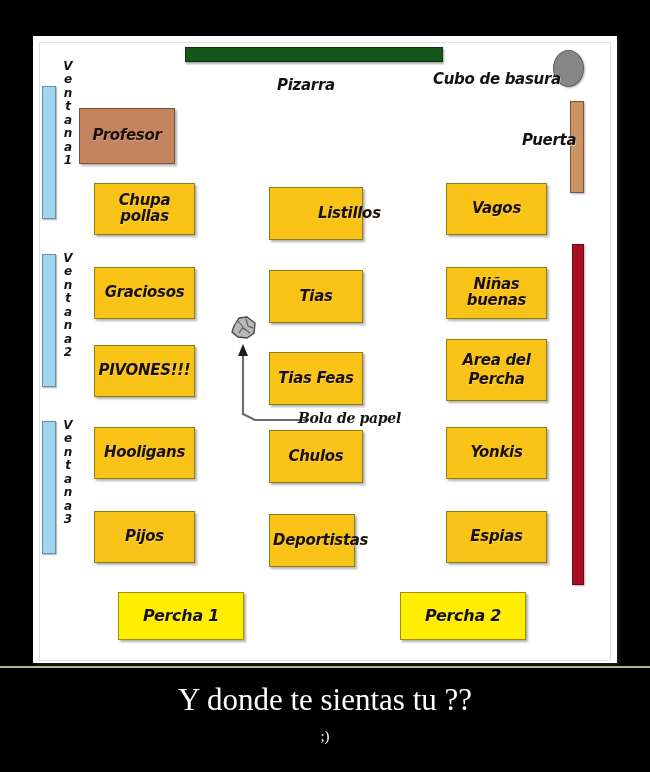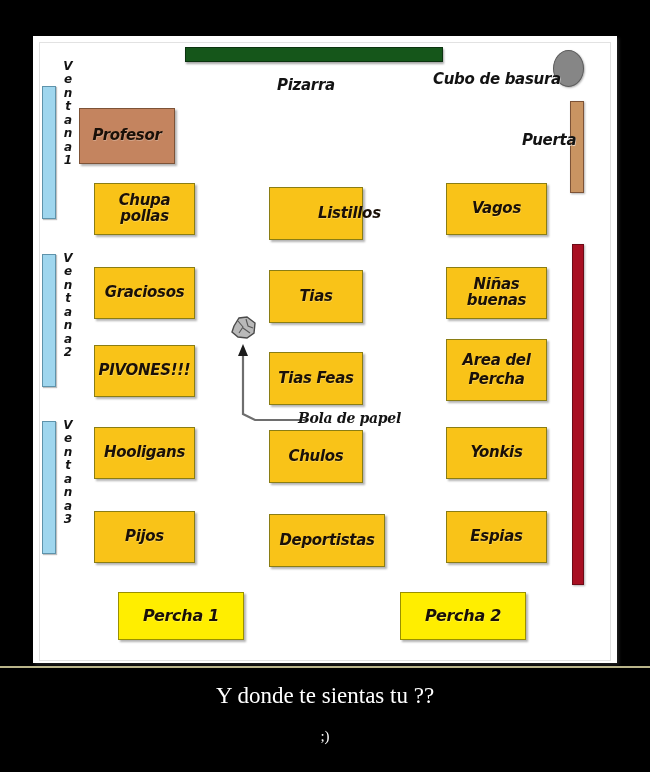--- a/index.html
+++ b/index.html
@@ -172,21 +172,21 @@
 
   
   #caption-main {
     position: absolute;
     left: 0;
     top: 684px;
     width: 650px;
     text-align: center;
     color: #ffffff;
     font-family: "Liberation Serif", "DejaVu Serif", serif;
-    font-size: 23px;
+    font-size: 31px;
     line-height: 1.05;
   }
   #caption-sub {
     position: absolute;
     left: 0;
     top: 728px;
     width: 650px;
     text-align: center;
     color: #ffffff;
     font-family: "Liberation Serif", "DejaVu Serif", serif;
@@ -273,21 +273,21 @@
     </div>
     <div class="node desk" style="left:236px; top:234px; width:94px; height:53px;">
       <span class="lbl">Tias</span>
     </div>
     <div class="node desk" style="left:236px; top:316px; width:94px; height:53px;">
       <span class="lbl">Tias Feas</span>
     </div>
     <div class="node desk" style="left:236px; top:394px; width:94px; height:53px;">
       <span class="lbl">Chulos</span>
     </div>
-    <div class="node desk" style="left:236px; top:478px; width:116px; height:53px;">
+    <div class="node desk" style="left:236px; top:478px; width:86px; height:53px;">
       <span class="lbl">Deportistas</span>
     </div>
 
     <div class="node desk" style="left:413px; top:147px; width:101px; height:52px;">
       <span class="lbl">Vagos</span>
     </div>
     <div class="node desk" style="left:413px; top:231px; width:101px; height:52px;">
       <span class="lbl">Niñas buenas</span>
     </div>
     <div class="node desk" style="left:413px; top:303px; width:101px; height:62px;">

